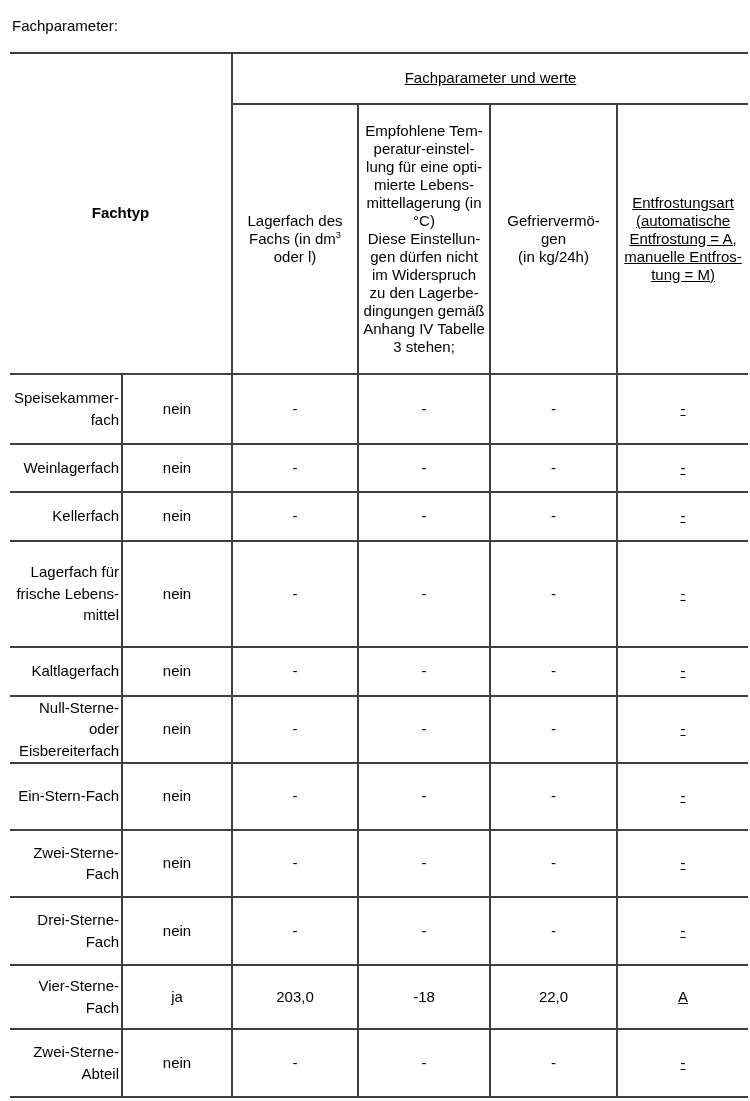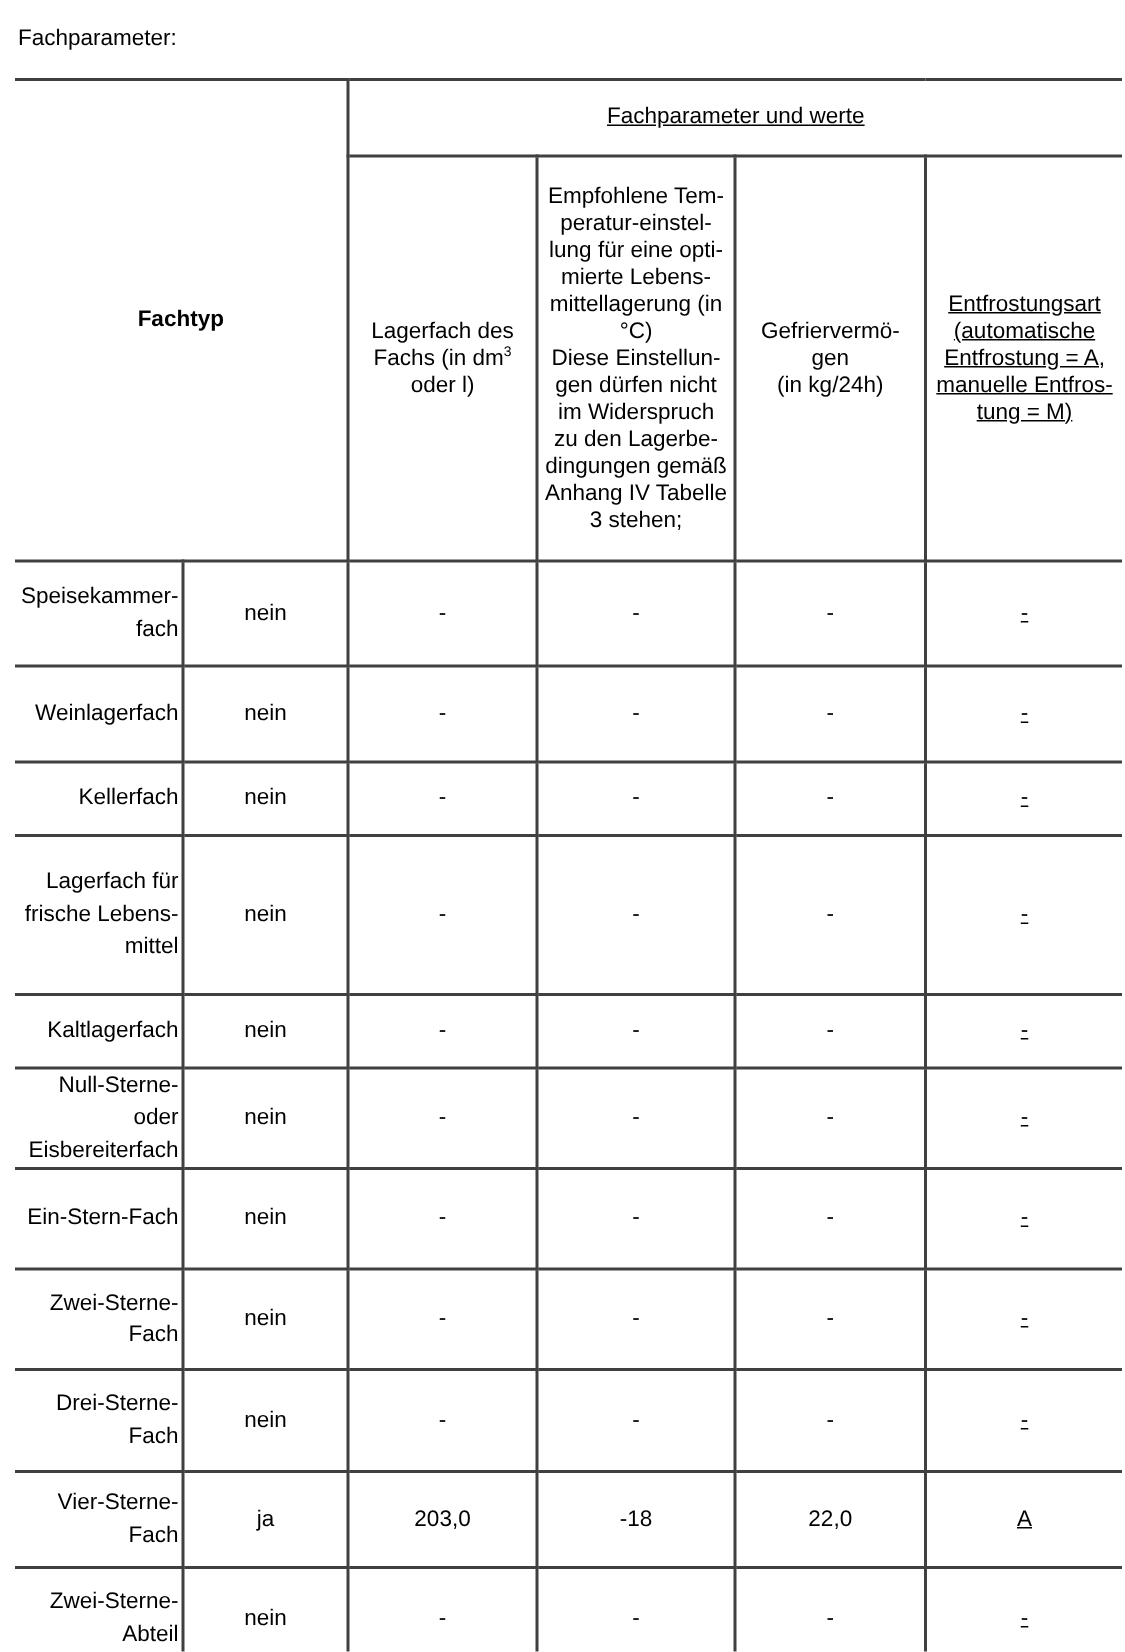--- a/index.html
+++ b/index.html
@@ -119,21 +119,21 @@
     <tbody>
       <tr style="height:70px">
         <td class="name-cell no-l">Speisekammer-
 fach</td>
         <td class="val-cell">nein</td>
         <td class="val-cell">-</td>
         <td class="val-cell">-</td>
         <td class="val-cell">-</td>
         <td class="val-cell no-r">-</td>
       </tr>
-      <tr style="height:64px">
+      <tr style="height:48px">
         <td class="name-cell no-l">Weinlagerfach</td>
         <td class="val-cell">nein</td>
         <td class="val-cell">-</td>
         <td class="val-cell">-</td>
         <td class="val-cell">-</td>
         <td class="val-cell no-r">-</td>
       </tr>
       <tr style="height:49px">
         <td class="name-cell no-l">Kellerfach</td>
         <td class="val-cell">nein</td>

